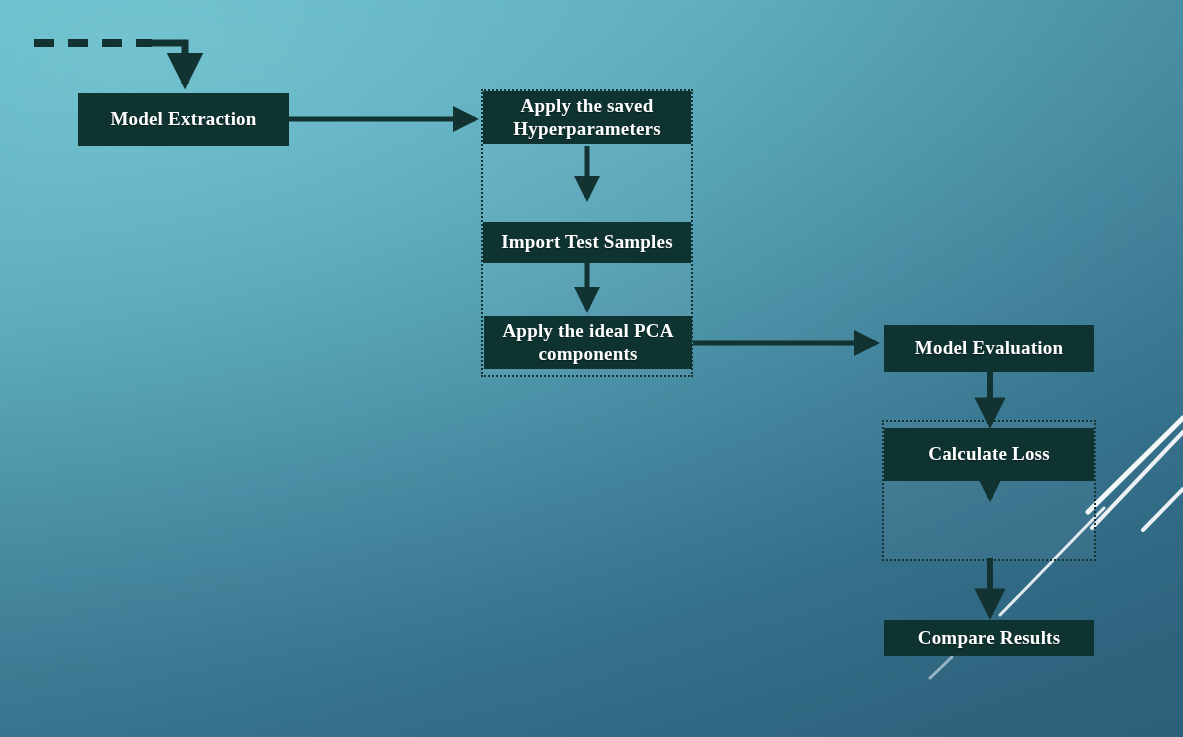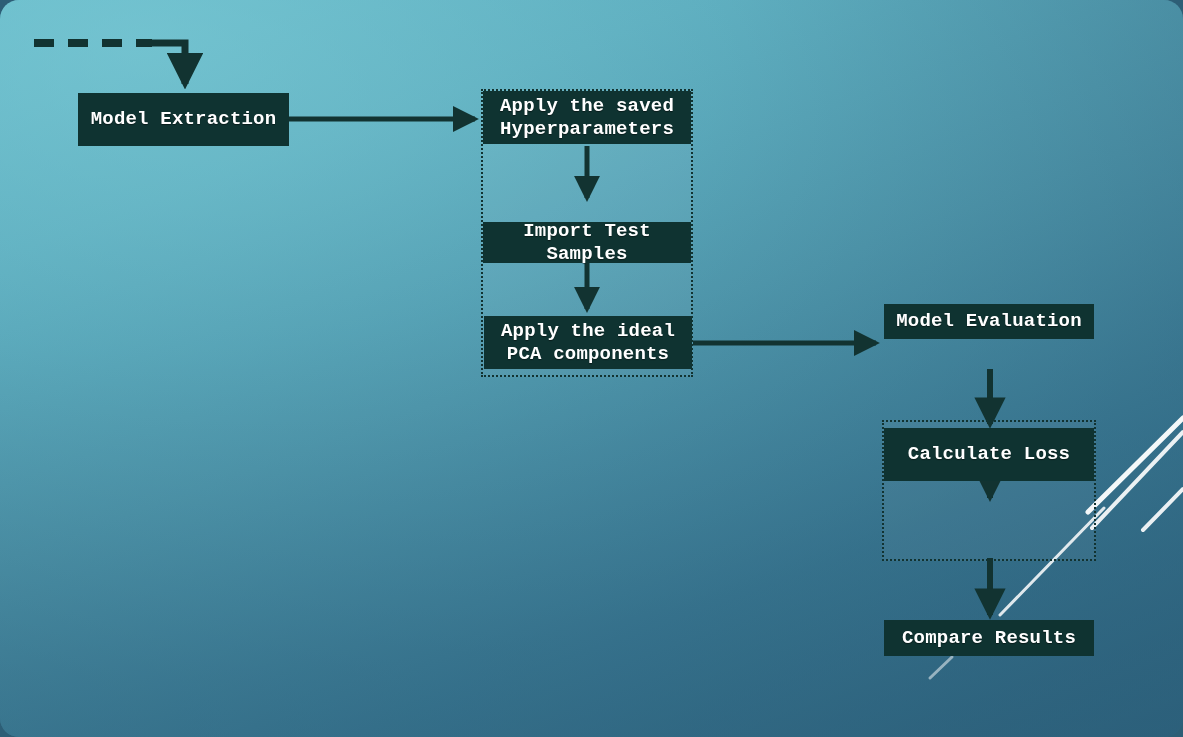--- a/index.html
+++ b/index.html
@@ -5,22 +5,21 @@
   html, body {
     margin: 0;
     padding: 0;
     background: #2d5e76;
   }
   #stage {
     position: relative;
     width: 1183px;
     height: 737px;
     overflow: hidden;
-    font-family: Liberation Mono, monospace;
-    border-radius: 19px;
+    font-family: Liberation Serif, serif;
   }
   
   .bg-base {
     position: absolute;
     inset: 0;
     background: linear-gradient(160deg, #68bccb 0%, #5fafc0 22%, #4f97ac 48%, #3b7c97 74%, #2e6480 100%);
   }
   .bg-tint {
     position: absolute;
     inset: 0;
@@ -112,17 +111,17 @@
 
     <path d="M 990 481 L 990 498" stroke="#123331" stroke-width="6" fill="none" marker-end="url(#ahs)"></path>
 
     <path d="M 990 558 L 990 615" stroke="#123331" stroke-width="6" fill="none" marker-end="url(#ah)"></path>
   </svg>
 
   <div class="node" id="n0" style="left: 78px; top: 93px; width: 211px; height: 53px;">Model Extraction</div>
   <div class="node two-line" id="n1" style="left: 483px; top: 91px; width: 208px; height: 53px;">Apply the saved Hyperparameters</div>
   <div class="node" id="n2" style="left: 483px; top: 222px; width: 208px; height: 41px;">Import Test Samples</div>
   <div class="node two-line" id="n3" style="left: 484px; top: 316px; width: 208px; height: 53px;">Apply the ideal PCA components</div>
-  <div class="node" id="n4" style="left: 884px; top: 304px; width: 210px; height: 35px;">Model Evaluation</div>
+  <div class="node" id="n4" style="left: 884px; top: 325px; width: 210px; height: 47px;">Model Evaluation</div>
   <div class="node" id="n5" style="left: 884px; top: 428px; width: 210px; height: 53px; text-align: center;">Calculate Loss</div>
   <div class="node" id="n7" style="left: 884px; top: 620px; width: 210px; height: 36px;">Compare Results</div>
 
 </div>
 
 </body></html>

